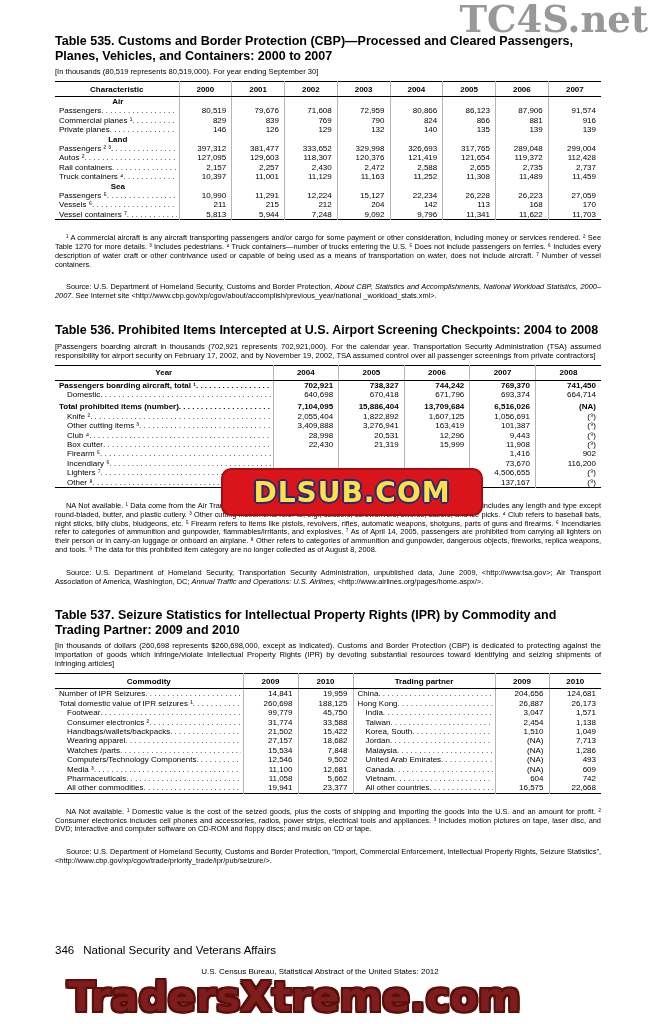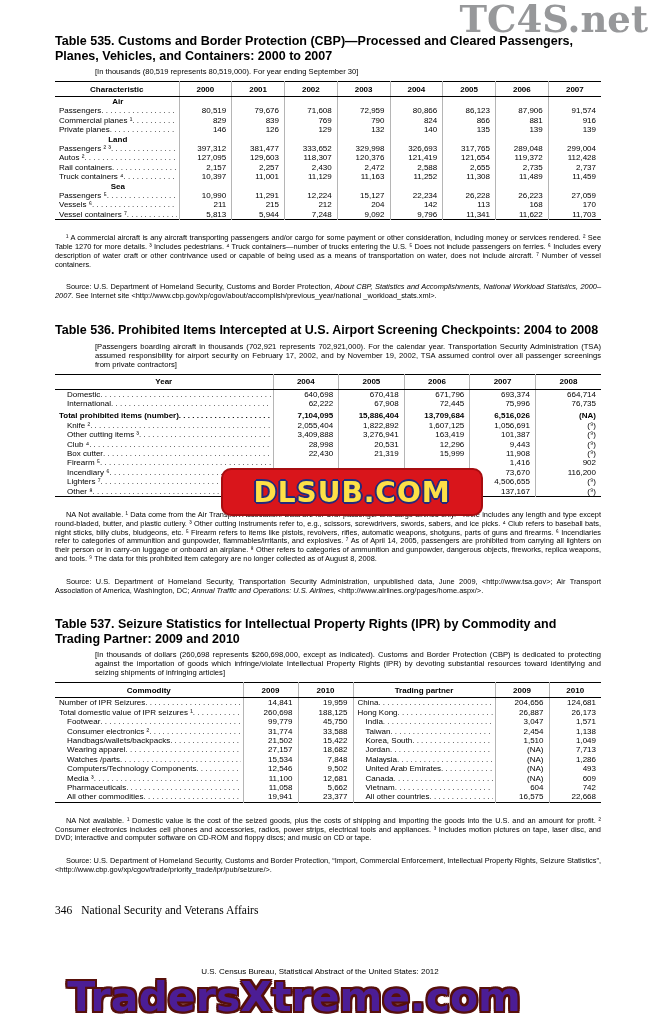--- a/index.html
+++ b/index.html
@@ -2,21 +2,21 @@
 <html><head>
 <meta charset="utf-8">
 <style>
   * { margin:0; padding:0; box-sizing:border-box; }
   html,body { background:#ddd; }
   .page { position:relative; width:652px; height:1024px; background:#fff;
           font-family:"Liberation Sans", sans-serif; color:#000; overflow:hidden; margin:0 auto; }
   .content { position:absolute; left:55px; top:34px; width:546px; }
   .tblock { position:relative; margin-bottom:22px; }
   .title { font-size:12.5px; line-height:14.5px; font-weight:bold; margin-bottom:4px; }
-  .note { font-size:7.6px; line-height:9px; text-align:justify; margin-bottom:5px;margin-left:40px; }
+  .note { font-size:7.6px; line-height:9px; text-align:justify; margin-bottom:5px; }
   table.t { width:100%; border-collapse:collapse; table-layout:fixed;
             border-top:1.4px solid #000; border-bottom:1.4px solid #000; }
   .t th { font-weight:bold; font-size:8px; line-height:9px; padding:2.5px 2px;
           text-align:center; border-bottom:1px solid #000; overflow:hidden; white-space:nowrap; }
   .t td { font-size:8px; line-height:9.4px; padding:0 5px 0 0; text-align:right;
           white-space:nowrap; overflow:hidden; }
   .t th + th, .t td + td { border-left:1px solid #b5b5b5; }
   td.lbl { text-align:left; padding:0 2px 0 4px; }
   .lr { display:flex; align-items:baseline; overflow:hidden; }
   .lt { white-space:nowrap; }
@@ -28,35 +28,35 @@
   tr.gap td { padding-top:3px; }
   tr.ind .lr { padding-left:8px;text-align:center; }
   .fn { font-size:7.4px; line-height:8.8px; text-align:justify; text-indent:11px; margin-top:14px; }
   .src .it { font-style:italic; }
   
   .t535 th.c0 { width:124px; }
   .t536 th.c0 { width:218px; }
   .t537 th.w-com { width:188px; } .t537 th.w-n1 { width:55px; } .t537 th.w-n2 { width:55px; }
   .t537 th.w-par { width:142px; } .t537 th.w-n3 { width:54px; } .t537 th.w-n4 { width:52px; }
   
-  .pagefoot { position:absolute; left:55px; top:904px; font-size:11.5px; line-height:13px;font-family:Liberation Serif, serif; }
+  .pagefoot { position:absolute; left:55px; top:944px; font-size:11.5px; line-height:13px; }
   .pagefoot .pnum { margin-right:9px; }
   .censusline { position:absolute; left:0; right:12px; top:967px; font-size:8px; text-align:center; z-index:1; }
   
   .wm { position:absolute; z-index:5; pointer-events:none; }
   .wm-top { top:-2px; right:4px; font-family:"DejaVu Serif", serif; font-weight:bold;
             font-size:37px; line-height:42px; color:#97989a; }
   .wm-mid { left:166px; top:145px; width:262px; height:48px; background:#d9151b;
             border:2px solid #a60d10; border-radius:10px; display:flex; align-items:center; justify-content:center;
             font-weight:bold; font-size:28px; color:#fde047; letter-spacing:1px;
             font-family:"DejaVu Sans", sans-serif;
             text-shadow:2px 0 #232a7c,-2px 0 #232a7c,0 2px #232a7c,0 -2px #232a7c,
                         1px 1px #232a7c,-1px -1px #232a7c,1px -1px #232a7c,-1px 1px #232a7c; }
   .wm-bottom { left:0; width:588px; top:975px; text-align:center; font-weight:bold;
-               font-size:41px; line-height:45px; color:#4c1d95; font-family:"DejaVu Sans", sans-serif;
+               font-size:41px; line-height:45px; color:#7f1d1d; font-family:"DejaVu Sans", sans-serif;
                text-shadow:2px 0 #57100b,-2px 0 #57100b,0 2px #57100b,0 -2px #57100b,
                            2px 2px #57100b,-2px -2px #57100b,2px -2px #57100b,-2px 2px #57100b; }
 </style>
 </head>
 <body>
 
 <div class="page">
 
   <div class="wm wm-top">TC4S.net</div>
 
@@ -313,48 +313,48 @@
             <th class="c0">Year</th>
             <th>2004</th>
             <th>2005</th>
             <th>2006</th>
             <th>2007</th>
             <th>2008</th>
           </tr>
         </thead>
         <tbody>
 
+            <tr class="b">
+              <td class="lbl">
+                <div class="lr">
+                  <span class="lt">Passengers boarding aircraft, total ¹</span>
+                  <span class="dots"></span>
+                </div>
+              </td>
+              <td>702,921</td>
+              <td>738,327</td>
+              <td>744,242</td>
+              <td>769,370</td>
+              <td>741,450</td>
+            </tr>
 
             <tr class="ind">
               <td class="lbl">
                 <div class="lr">
                   <span class="lt">Domestic</span>
                   <span class="dots"></span>
                 </div>
               </td>
               <td>640,698</td>
               <td>670,418</td>
               <td>671,796</td>
               <td>693,374</td>
               <td>664,714</td>
             </tr>
 
-            <tr class="ind">
-              <td class="lbl">
-                <div class="lr">
-                  <span class="lt">International</span>
-                  <span class="dots"></span>
-                </div>
-              </td>
-              <td>62,222</td>
-              <td>67,908</td>
-              <td>72,445</td>
-              <td>75,996</td>
-              <td>76,735</td>
-            </tr>
 
             <tr class="b gap">
               <td class="lbl">
                 <div class="lr">
                   <span class="lt">Total prohibited items (number)</span>
                   <span class="dots"></span>
                 </div>
               </td>
               <td>7,104,095</td>
               <td>15,886,404</td>

